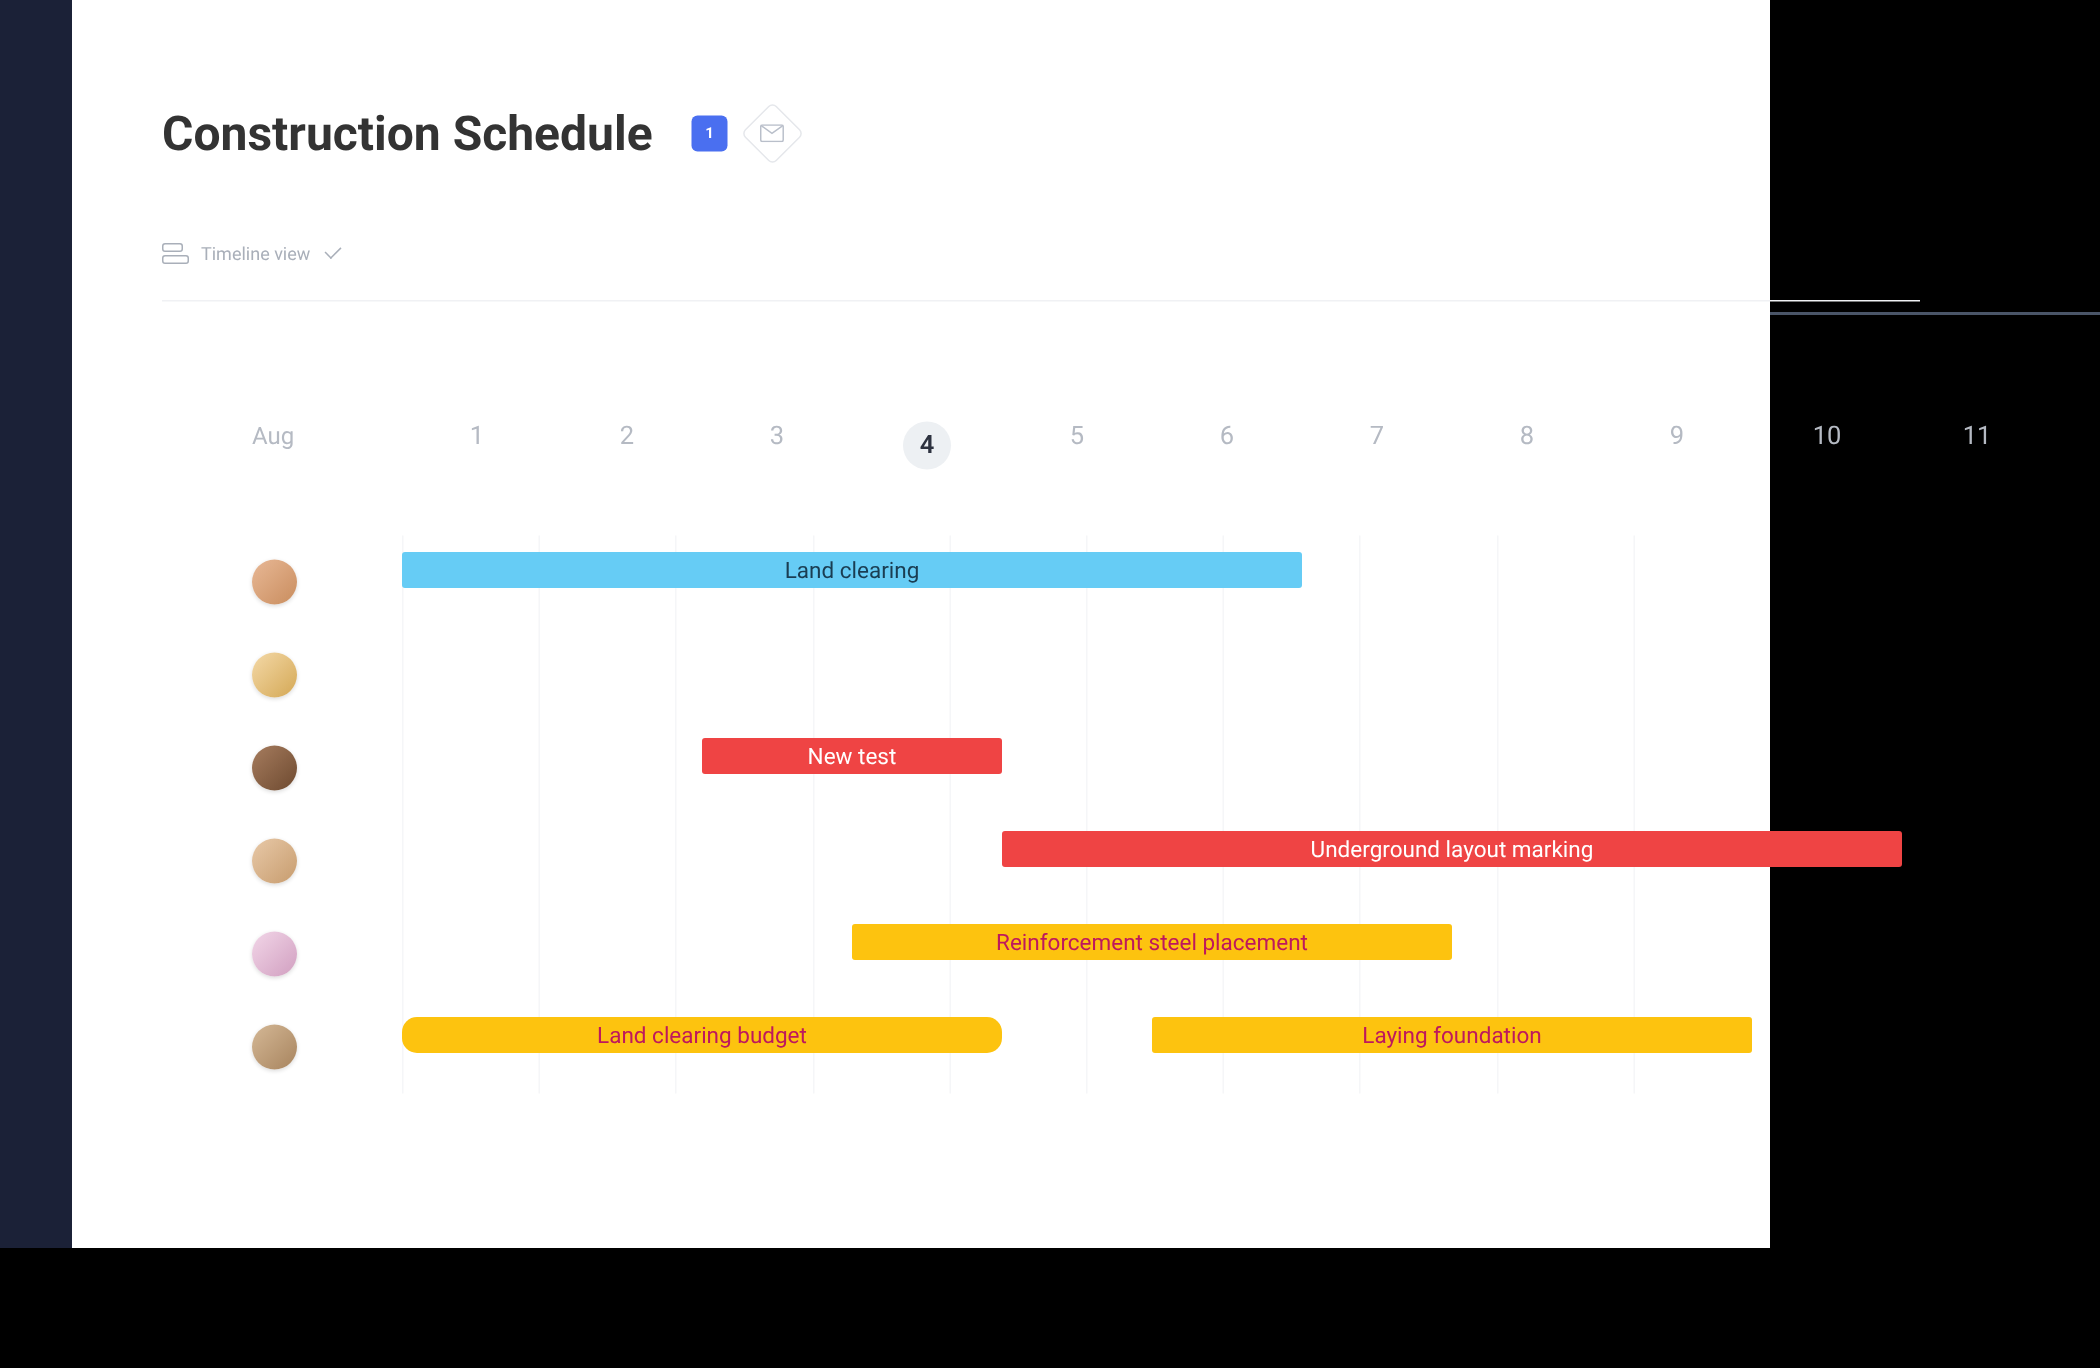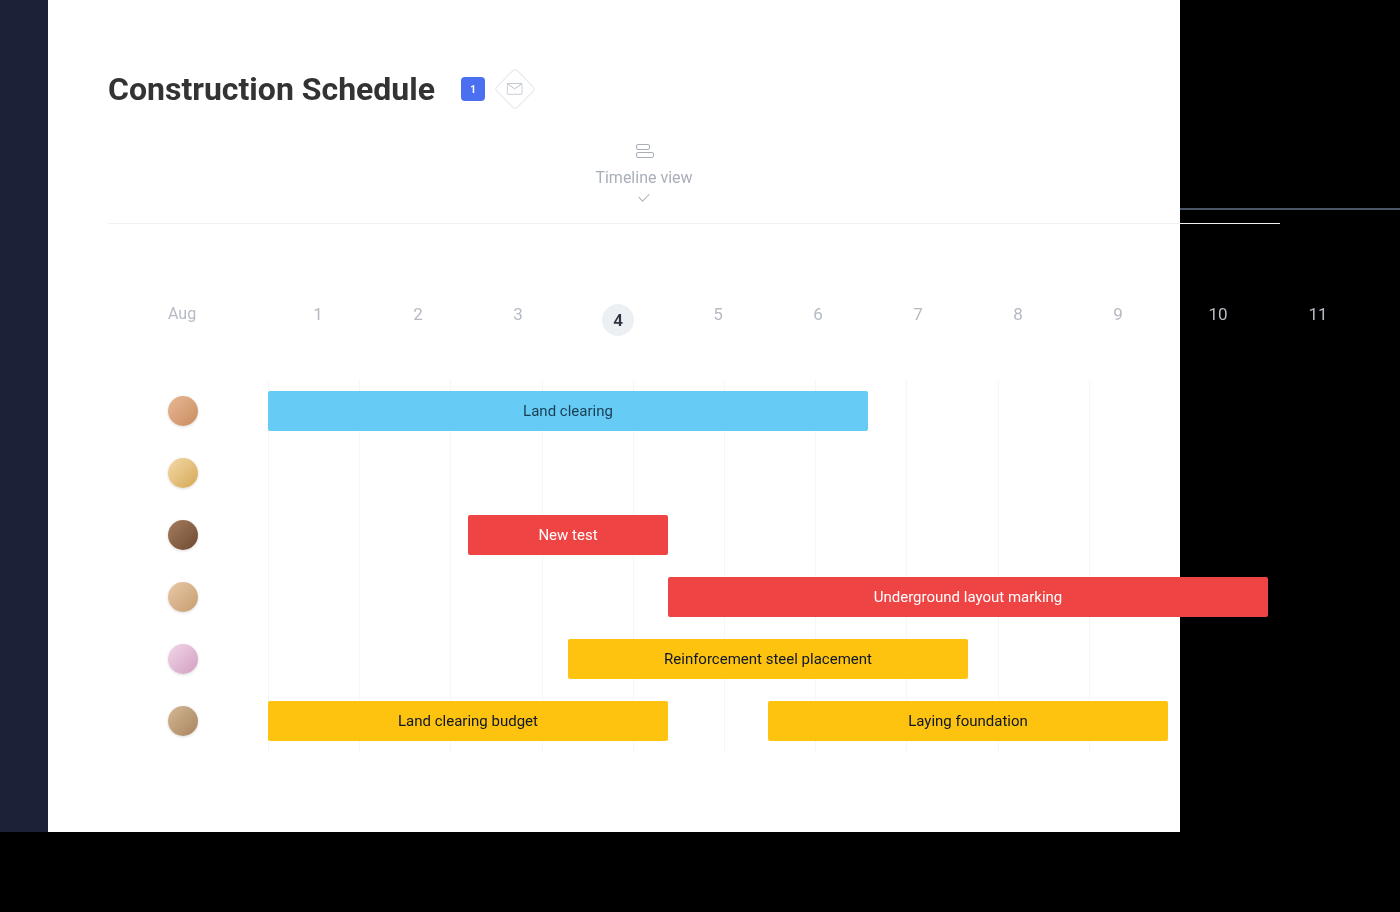--- a/index.html
+++ b/index.html
@@ -25,21 +25,21 @@
       width: 1132px;
       height: 832px;
       background: #fff;
       border-radius: 0;
       padding: 70px 0 0 60px;
     }
     .page-header {
       display: flex;
       align-items: center;
       gap: 20px;
-      margin-bottom: 36px;
+      margin-bottom: 54px;
     }
     .page-title {
       font-size: 32px;
       font-weight: 700;
       color: #333;
     }
     .header-icon {
       width: 36px;
       height: 36px;
       display: flex;
@@ -71,24 +71,23 @@
     }
     .envelope-inner {
       transform: rotate(-45deg);
       color: #a0a7b5;
     }
     .view-selector {
       display: flex;
       align-items: center;
       gap: 10px;
       color: #a9afb9;
-      font-size: 16px;
+      font-size: 12px;
       cursor: pointer;
       margin-bottom: 24px;
-      flex-direction: column;
     }
     .timeline-icon {
       width: 16px;
       height: 14px;
       position: relative;
     }
     .timeline-icon::before,
     .timeline-icon::after {
       content: '';
       position: absolute;
@@ -190,32 +189,32 @@
     .bars-container {
       position: absolute;
       left: 80px;
       right: 0;
       height: 40px;
       display: flex;
       gap: 0;
     }
     .bar {
       position: absolute;
-      height: 40px;
+      height: 24px;
       display: flex;
       align-items: center;
       justify-content: center;
       font-size: 15px;
       border-radius: 2px;
       padding: 0 12px;
       white-space: nowrap;
     }
     .bar.lightblue { background: #66ccf5; color: #1a3d52; }
     .bar.blue { background: #ef4444; color: #fff; }
-    .bar.yellow { background: #fdc30f; color: #0f172a; }
+    .bar.yellow { background: #fdc30f; color: #be185d; }
     
     .av1 { background: linear-gradient(135deg, #e8b896 0%, #c98d5e 100%); }
     .av2 { background: linear-gradient(135deg, #f4d9a8 0%, #d4a855 100%); }
     .av3 { background: linear-gradient(135deg, #a67c5e 0%, #6e4a30 100%); }
     .av4 { background: linear-gradient(135deg, #8d6b52 0%, #553a26 100%); }
     .av5 { background: linear-gradient(135deg, #e8c9a8 0%, #c79c6e 100%); }
     .av6 { background: linear-gradient(135deg, #f2d6e8 0%, #d19fc0 100%); }
     .av7 { background: linear-gradient(135deg, #d4b896 0%, #a8845e 100%); }
   </style>
 </head>
@@ -305,21 +304,21 @@
           </div>
           <div class="row">
             <div class="avatar av6"></div>
             <div class="bars-container">
               <div class="bar yellow" style="left: 320px; width: 400px;">Reinforcement steel placement</div>
             </div>
           </div>
           <div class="row">
             <div class="avatar av7"></div>
             <div class="bars-container">
-              <div class="bar yellow" style="left: 20px; width: 400px;">Land clearing budget</div>
+              <div class="bar yellow" style="left: 20px; width: 400px; border-radius: 10px;">Land clearing budget</div>
               <div class="bar yellow" style="left: 520px; width: 400px;">Laying foundation</div>
             </div>
           </div>
         </div>
     </div>
   </div>
 
 </div>
 
 <div class="external-line"></div>

